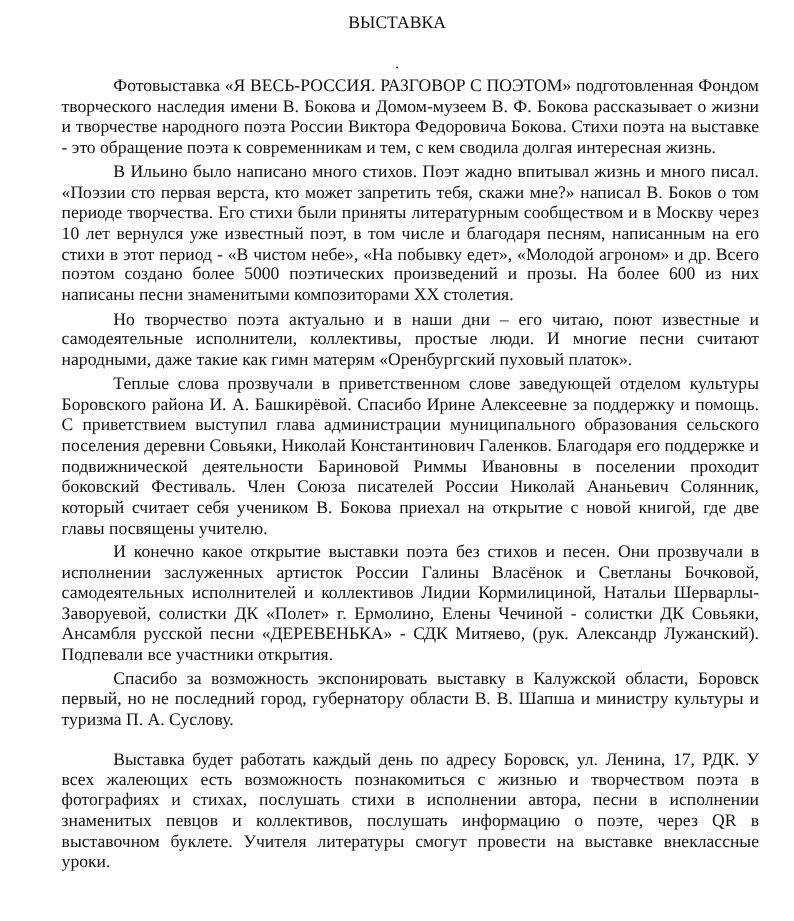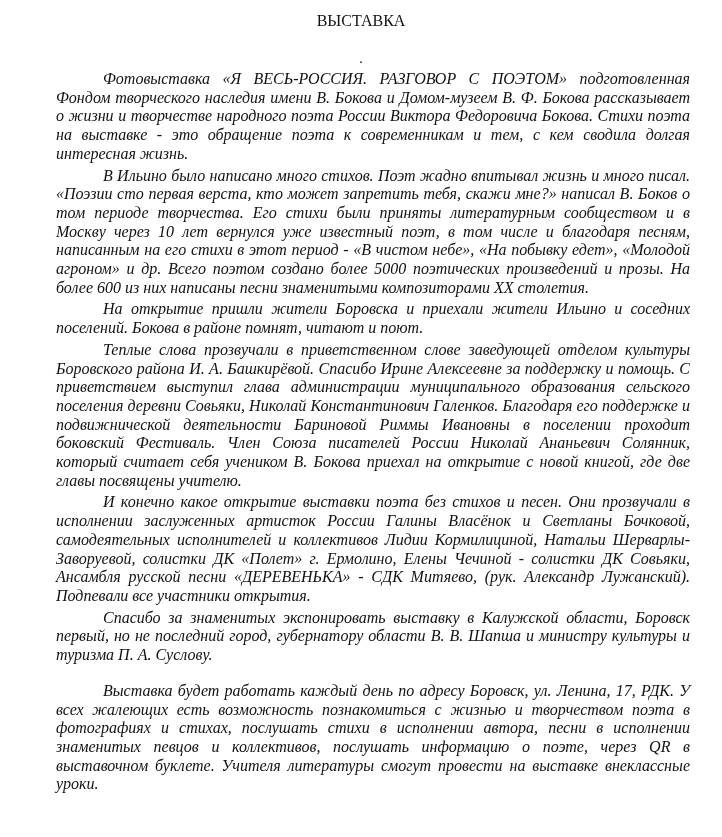--- a/index.html
+++ b/index.html
@@ -19,35 +19,34 @@
     position: absolute; top: 50px; left: 0; width: 722px;
     text-align: center; font-size: 14px; line-height: 18px;
   }
   .body {
     position: absolute; left: 56px; width: 634px; top: 70px;
     font-size: 16px; line-height: 18.7px;
   }
   .body p {
     margin: 0 0 3px 0; text-align: justify;
     text-indent: 47px;
-    font-style: italic;
   }
   .body p.noindent { text-indent: 0; }
   .body p.gap-before { margin-top: 17px; }
   .body p.last { margin-bottom: 0; }
 </style>
 </head>
 <body>
 
 <div class="page">
   <h1 class="title t1">ВЫСТАВКА</h1>
   <div class="dot">.</div>
 
   <div class="body">
     <p>Фотовыставка «Я ВЕСЬ-РОССИЯ. РАЗГОВОР С ПОЭТОМ» подготовленная Фондом творческого наследия имени В. Бокова и Домом-музеем В. Ф. Бокова рассказывает о жизни и творчестве народного поэта России Виктора Федоровича Бокова. Стихи поэта на выставке - это обращение поэта к современникам и тем, с кем сводила долгая интересная жизнь.</p>
     <p>В Ильино было написано много стихов. Поэт жадно впитывал жизнь и много писал. «Поэзии сто первая верста, кто может запретить тебя, скажи мне?» написал В. Боков о том периоде творчества.  Его стихи были приняты литературным сообществом и в Москву через 10 лет вернулся уже известный поэт, в том числе и благодаря песням, написанным на его стихи в этот период - «В чистом небе», «На побывку едет», «Молодой агроном» и др. Всего поэтом создано более 5000 поэтических произведений и прозы. На более 600 из них написаны песни знаменитыми композиторами XX столетия.</p>
-    <p>На открытие пришли жители Боровска и приехали жители Ильино и соседних поселений. Бокова в районе помнят, читают и поют.</p>
+    <p>Но творчество поэта актуально и в наши дни – его читаю, поют известные и самодеятельные исполнители, коллективы, простые люди. И многие песни считают народными, даже такие как гимн матерям «Оренбургский пуховый платок».</p>
     <p>Теплые слова прозвучали в приветственном слове заведующей отделом культуры Боровского района И. А. Башкирёвой. Спасибо Ирине Алексеевне за поддержку и помощь. С приветствием выступил глава администрации муниципального образования сельского поселения деревни Совьяки, Николай Константинович Галенков. Благодаря его поддержке и подвижнической деятельности Бариновой Риммы Ивановны в поселении проходит боковский Фестиваль. Член Союза писателей России Николай Ананьевич Солянник, который считает себя учеником В. Бокова приехал на открытие с новой книгой, где две главы посвящены учителю.</p>
     <p>И конечно какое открытие выставки поэта без стихов и песен. Они прозвучали в исполнении заслуженных артисток России Галины Власёнок и Светланы Бочковой, самодеятельных исполнителей и коллективов Лидии Кормилициной, Натальи Шерварлы-Заворуевой, солистки ДК «Полет» г. Ермолино, Елены Чечиной - солистки ДК Совьяки, Ансамбля русской песни «ДЕРЕВЕНЬКА» - СДК Митяево, (рук. Александр Лужанский). Подпевали все участники открытия.</p>
-    <p>Спасибо за знаменитых экспонировать выставку в Калужской области, Боровск первый, но не последний город, губернатору области В. В. Шапша и министру культуры и туризма П. А. Суслову.</p>
+    <p>Спасибо за возможность экспонировать выставку в Калужской области, Боровск первый, но не последний город, губернатору области В. В. Шапша и министру культуры и туризма П. А. Суслову.</p>
     <p class="gap-before last">Выставка будет работать каждый день по адресу Боровск, ул. Ленина, 17, РДК. У всех жалеющих есть возможность познакомиться с жизнью и творчеством поэта в фотографиях и стихах, послушать стихи в исполнении автора, песни в исполнении знаменитых певцов и коллективов, послушать информацию о поэте, через QR в выставочном буклете. Учителя литературы смогут провести на выставке внеклассные уроки.</p>
   </div>
 </div>
 
 </body></html>

